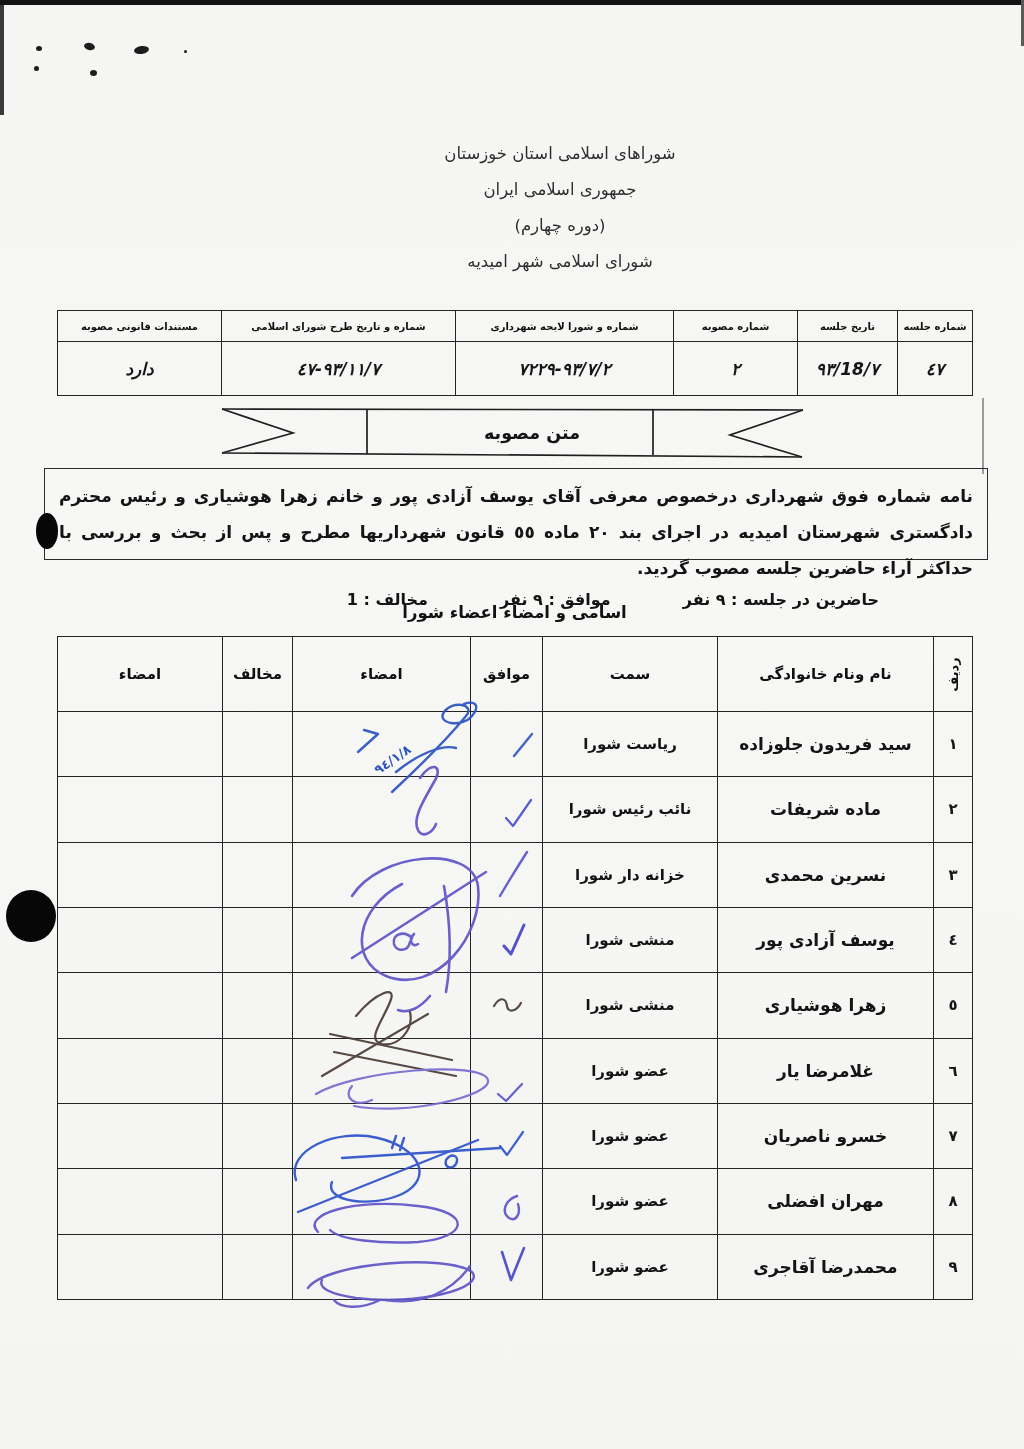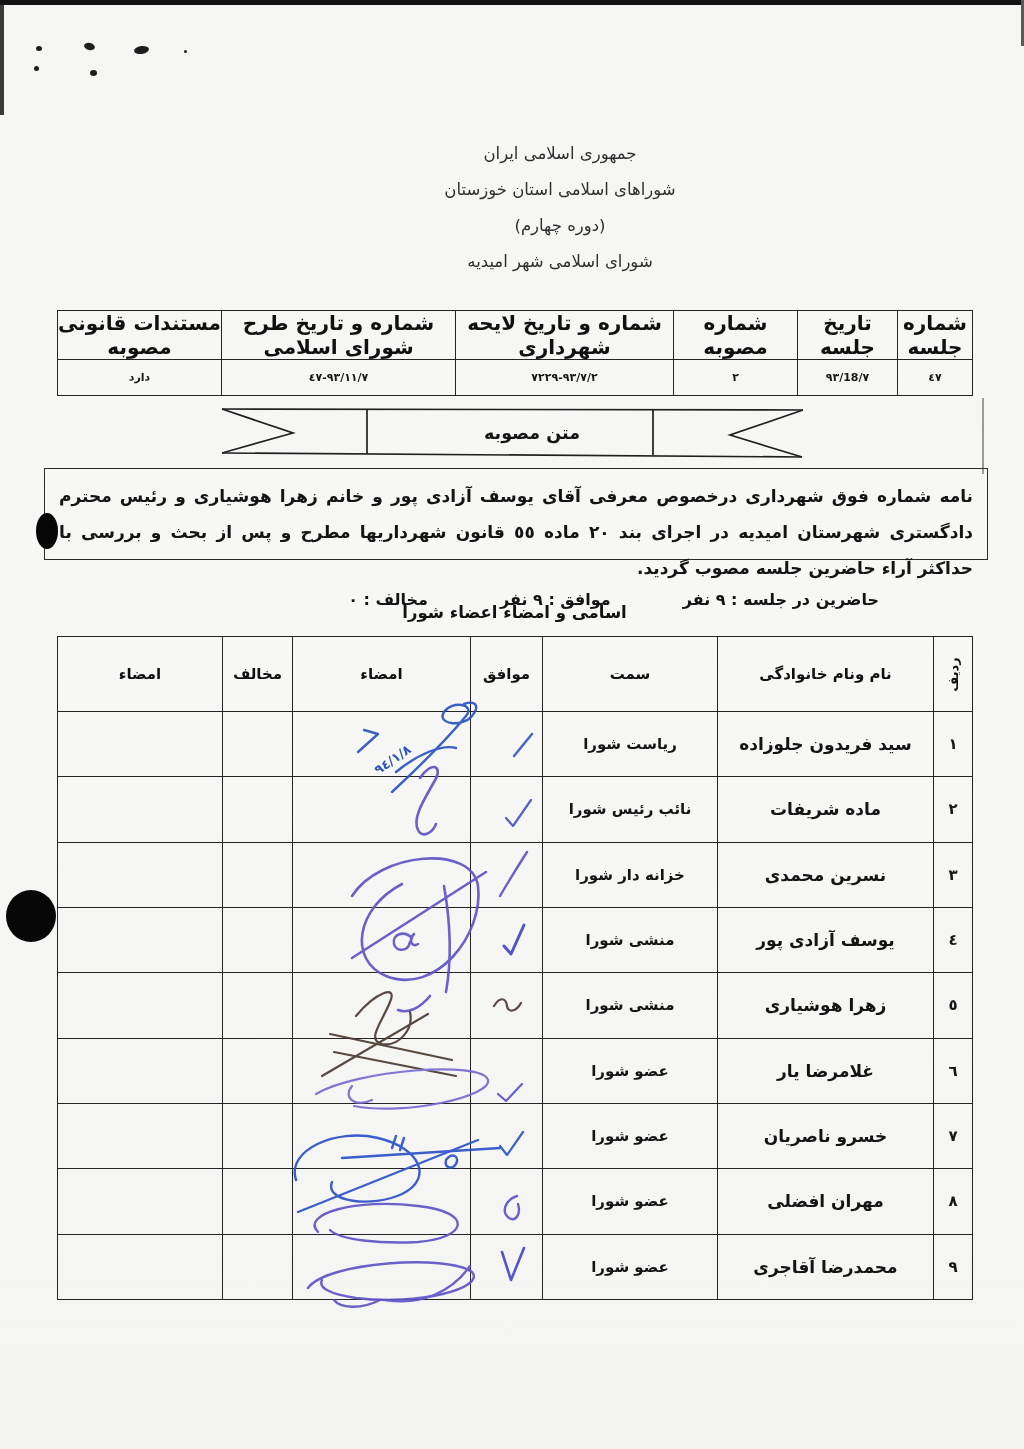--- a/index.html
+++ b/index.html
@@ -17,22 +17,22 @@
   .edge-line{position:absolute;left:982px;top:398px;width:2px;height:76px;background:#9b9b9b;}
   .speck{position:absolute;background:#1d1d1d;border-radius:50%;}
   .punch{position:absolute;background:#070707;border-radius:50%;}
   
   .doc-header{position:absolute;left:96px;right:0;top:136px;text-align:center;color:#2e2e2e;}
   .doc-header div{height:36px;line-height:36px;font-size:16.5px;}
   
   table{border-collapse:collapse;table-layout:fixed;}
   th,td{border:1.6px solid #242424;padding:0;text-align:center;vertical-align:middle;overflow:hidden;}
   .meta-table{position:absolute;left:57px;top:310px;width:915px;height:86px;background:transparent;}
-  .meta-table th{height:30px;font-size:20px;font-weight:bold;color:#101010;text-align:center;}
-  .meta-table td{font-size:11px;font-weight:bold;color:#161616;}
+  .meta-table th{height:30px;font-size:10px;font-weight:bold;color:#101010;text-align:center;}
+  .meta-table td{font-size:17px;font-weight:bold;color:#161616;font-style:italic;}
   .ltr{direction:ltr;unicode-bidi:embed;}
   
   .banner-svg{position:absolute;left:215px;top:402px;}
   .banner-label{position:absolute;left:367px;top:409px;width:330px;height:48px;display:flex;align-items:center;justify-content:center;font-size:17.5px;font-weight:bold;color:#141414;}
   
   .res-box{position:absolute;left:44px;top:468px;width:944px;height:92px;border:1.7px solid #2a2a2a;box-sizing:border-box;}
   .res-text{margin:0;padding:9px 14px 0 14px;font-size:17px;font-weight:bold;color:#141414;line-height:36px;text-align:justify;}
   .res-stats{display:flex;flex-direction:row;gap:72px;padding:4px 108px 0 0;font-size:16px;font-weight:bold;color:#141414;}
   
   .members-title{position:absolute;left:57px;top:603px;width:915px;text-align:center;font-size:16.5px;font-weight:bold;color:#121212;}
@@ -56,41 +56,41 @@
   <div class="scan-right"></div>
   <div class="edge-line"></div>
   <span class="speck" style="left:36px;top:46px;width:6px;height:5px"></span>
   <span class="speck" style="left:84px;top:43px;width:11px;height:7px;transform:rotate(14deg)"></span>
   <span class="speck" style="left:134px;top:46px;width:15px;height:8px;transform:rotate(-8deg)"></span>
   <span class="speck" style="left:90px;top:70px;width:7px;height:6px"></span>
   <span class="speck" style="left:34px;top:66px;width:5px;height:5px"></span>
   <span class="speck" style="left:184px;top:50px;width:3px;height:3px"></span>
 
   <div class="doc-header">
+    <div>شوراهای اسلامی استان خوزستان</div>
     <div>جمهوری اسلامی ایران</div>
-    <div>شوراهای اسلامی استان خوزستان</div>
     <div>(دوره چهارم)</div>
     <div>شورای اسلامی شهر امیدیه</div>
   </div>
 
   <table class="meta-table">
     <colgroup>
       <col style="width:75px">
         <col style="width:100px">
         <col style="width:124px">
       <col style="width:218px">
         <col style="width:234px">
         <col style="width:164px">
     </colgroup>
     <thead>
       <tr>
         <th>شماره جلسه</th>
         <th>تاریخ جلسه</th>
         <th>شماره مصوبه</th>
-        <th>شماره و تاریخ لایحه شهرداری</th>
+        <th>شماره و شورا لایحه شهرداری</th>
         <th>شماره و تاریخ طرح شورای اسلامی</th>
         <th>مستندات قانونی مصوبه</th>
       </tr>
     </thead>
     <tbody>
       <tr>
         <td class="ltr">٤٧</td>
         <td class="ltr">٩٣/18/٧</td>
         <td class="ltr">٢</td>
         <td class="ltr">٩٣/٧/٢-٧٢٢٩</td>
@@ -110,21 +110,21 @@
       <path d="M588,8 L515,33 L587,55"></path>
     </g>
   </svg>
   <div class="banner-label">متن مصوبه</div>
 
   <div class="res-box">
     <p class="res-text">نامه شماره فوق شهرداری درخصوص معرفی آقای یوسف آزادی پور و خانم زهرا هوشیاری و رئیس محترم دادگستری شهرستان امیدیه در اجرای بند ٢٠ ماده ٥٥ قانون شهرداریها مطرح و پس از بحث و بررسی با حداکثر آراء حاضرین جلسه مصوب گردید.</p>
     <div class="res-stats">
       <span>حاضرین در جلسه : ٩ نفر</span>
       <span>موافق : ٩ نفر</span>
-      <span>مخالف : ٠</span>
+      <span>مخالف : 1</span>
     </div>
   </div>
 
   <div class="members-title">اسامی و امضاء اعضاء شورا</div>
 
   <table class="members-table">
     <colgroup>
       <col style="width:39px">
         <col style="width:216px">
         <col style="width:175px">

